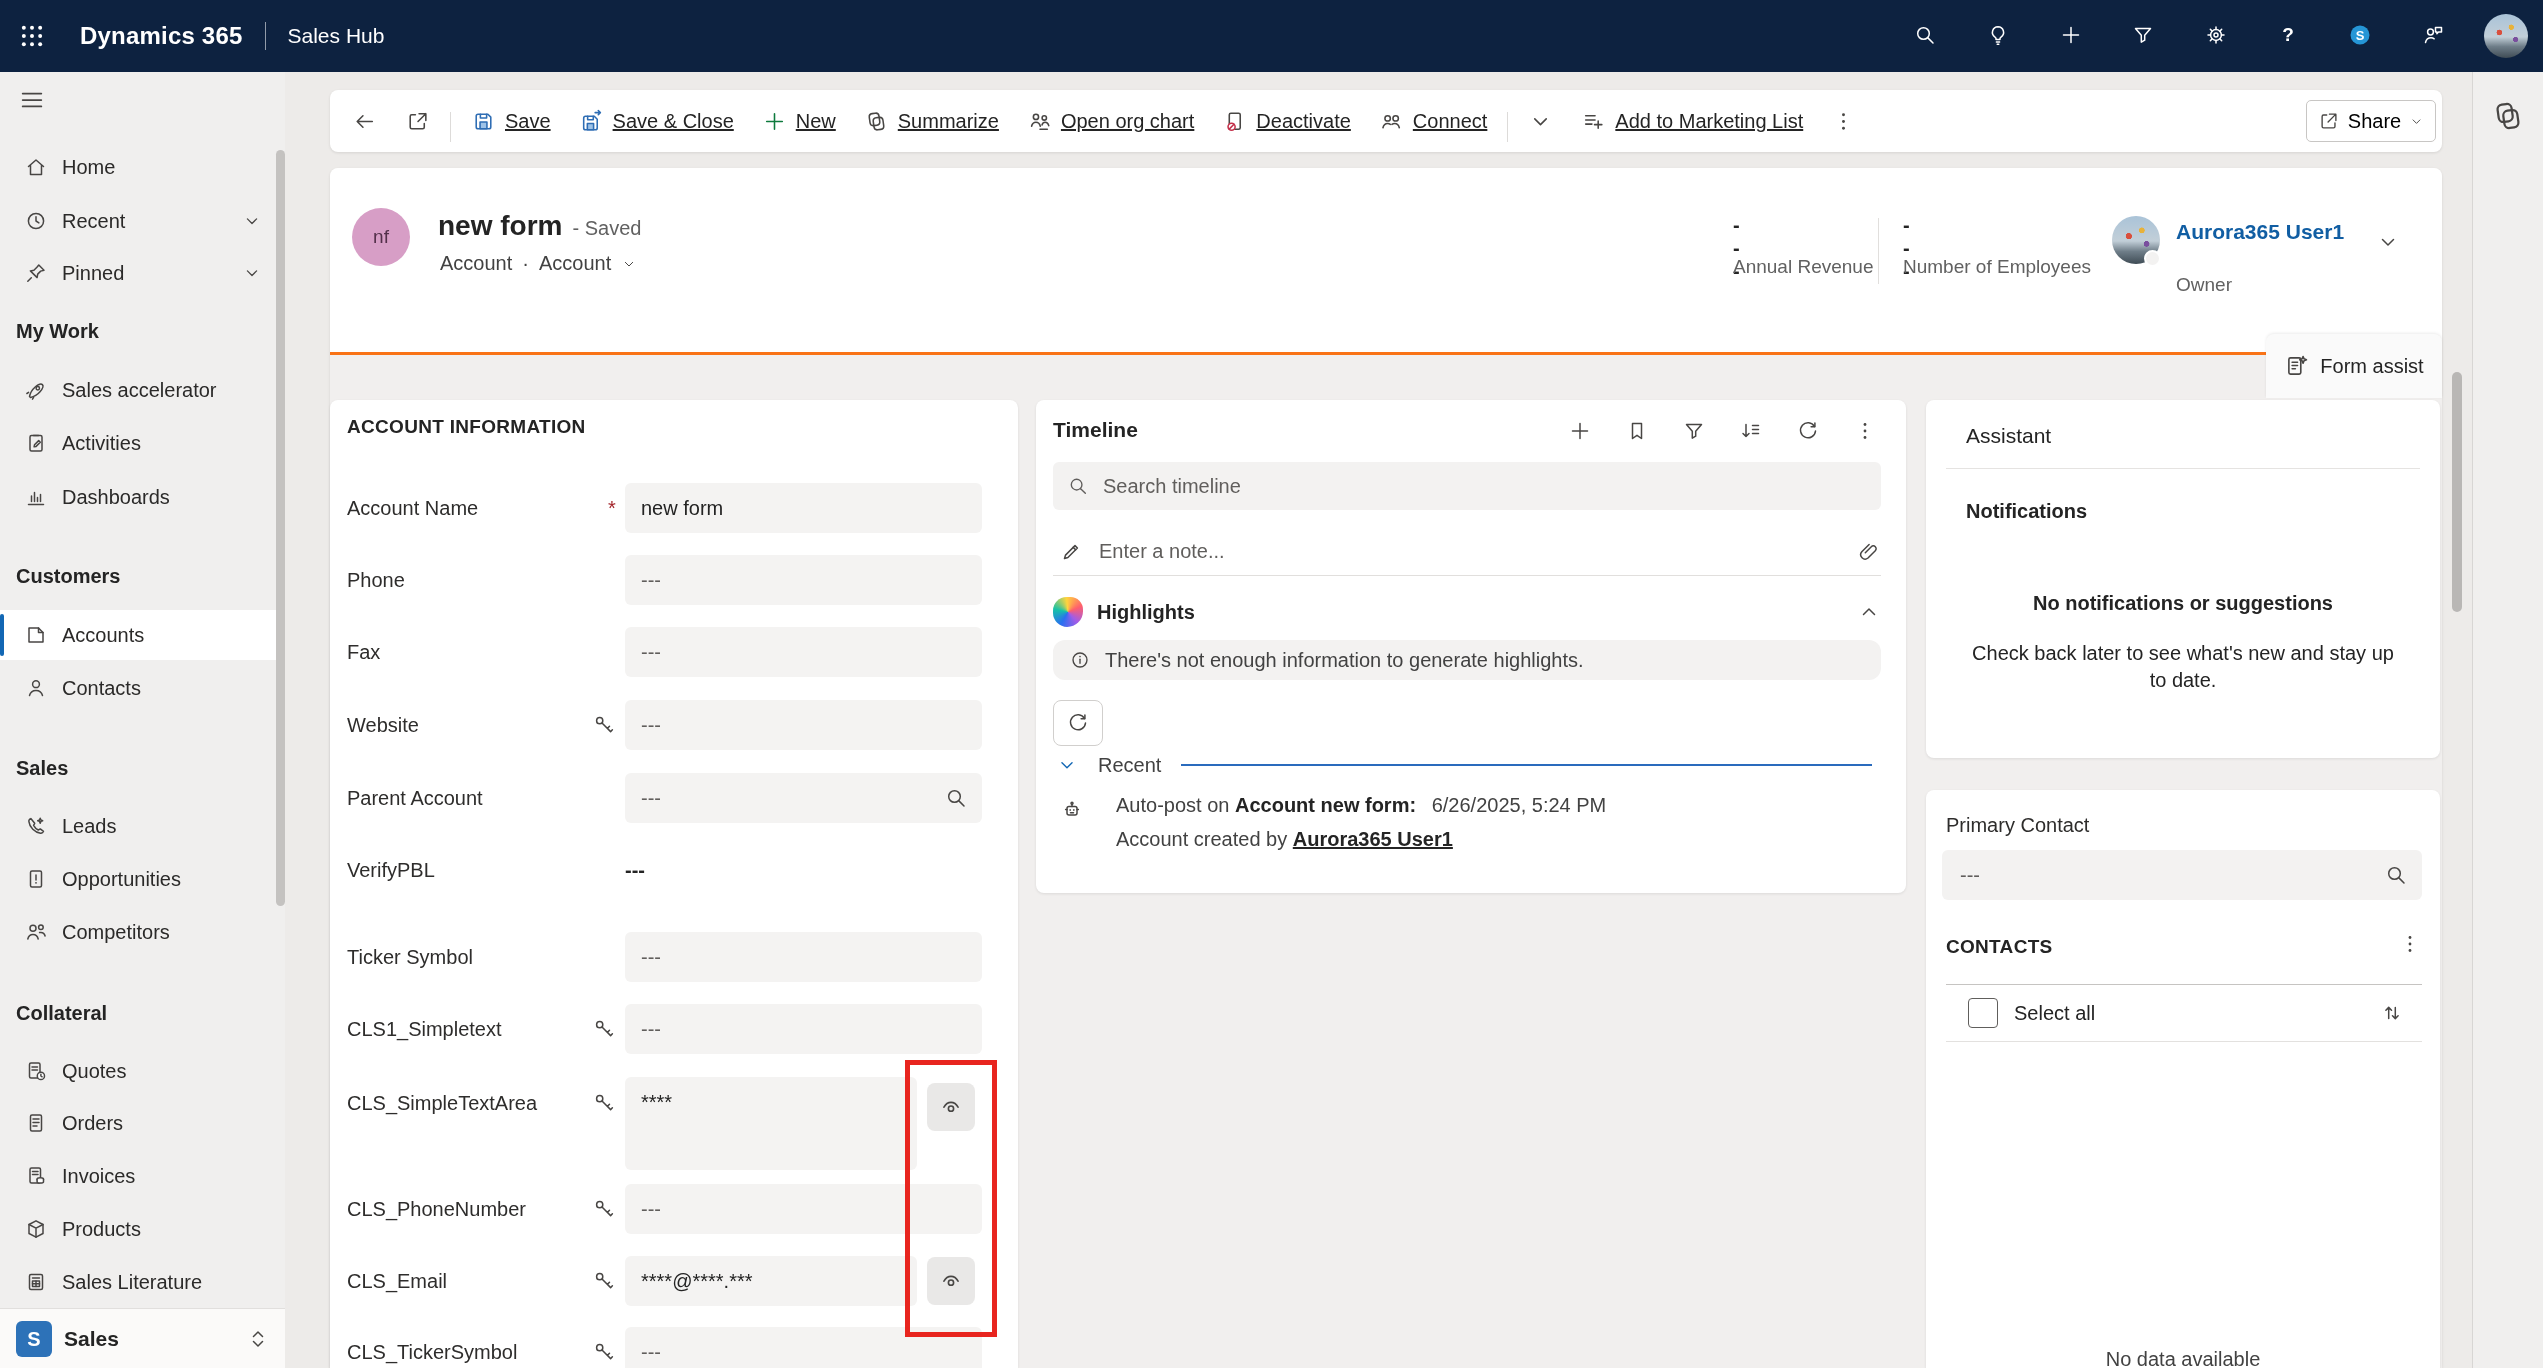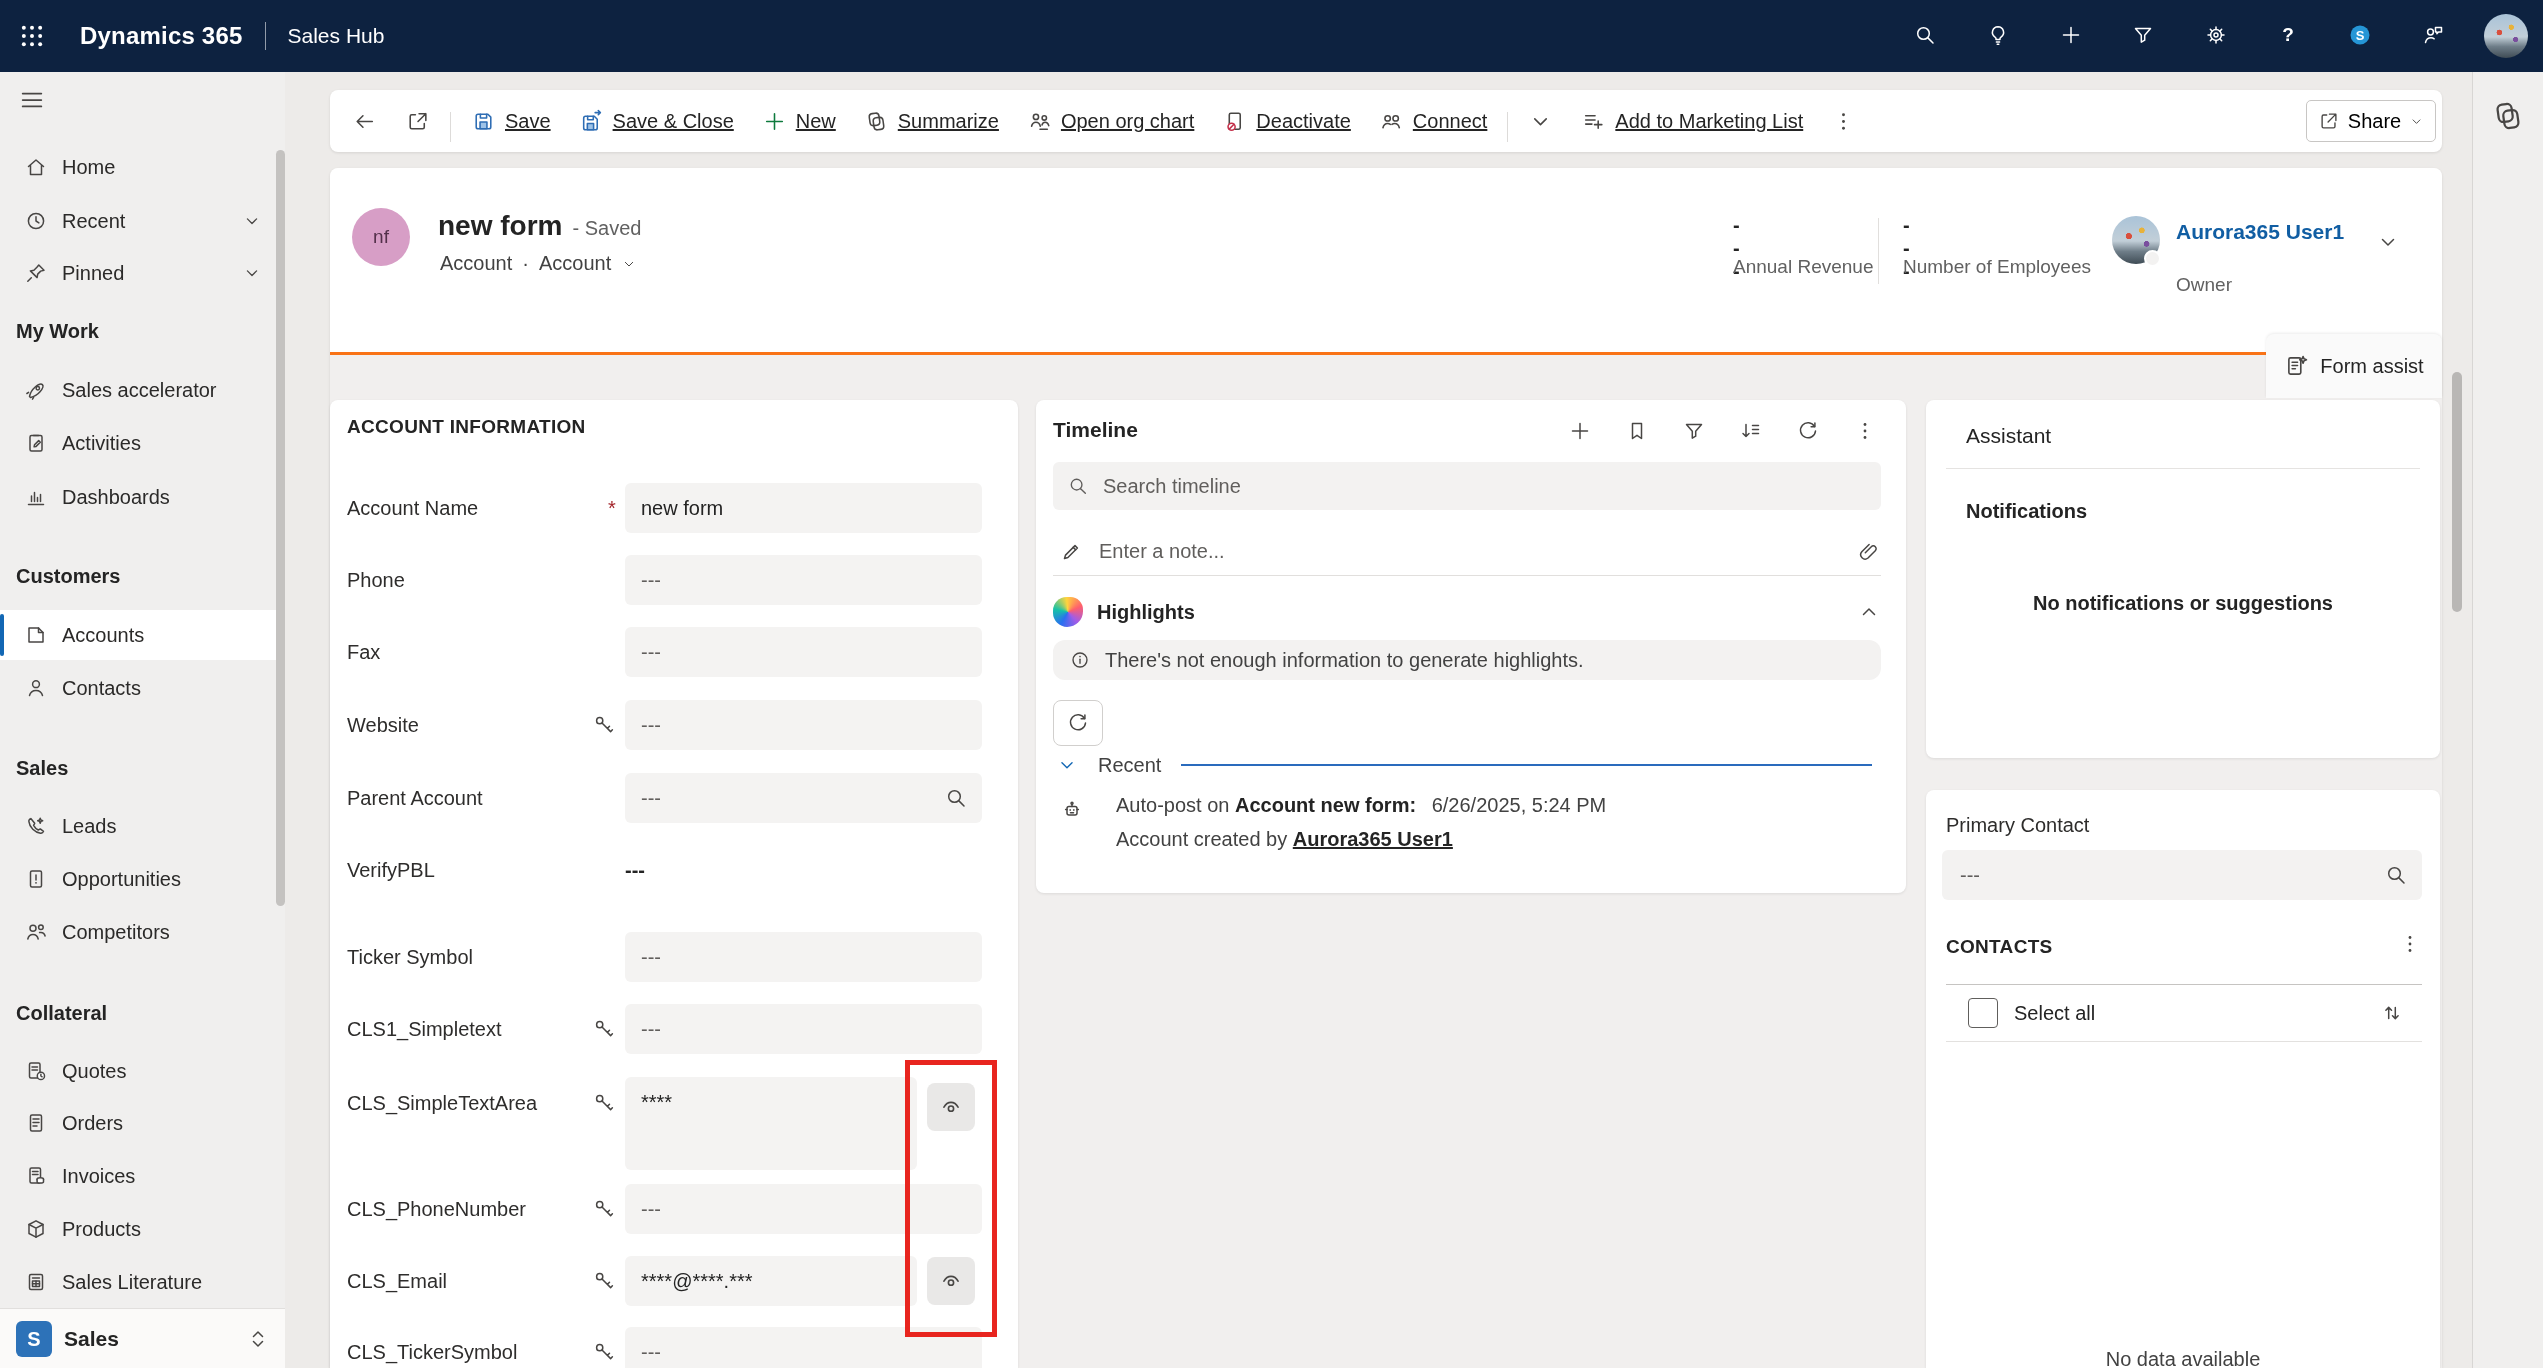--- a/index.html
+++ b/index.html
@@ -799,20 +799,21 @@
       <span>Account created by</span>
       <b>Aurora365 User1</b>
     </div>
   </div>
 
   <div class="card" id="as-card">
     <div class="as-title">Assistant</div>
     <div class="as-div"></div>
     <div class="as-sec">Notifications</div>
     <div class="as-empty">No notifications or suggestions</div>
+    <div class="as-body">Check back later to see what's new and stay up to date.</div>
   </div>
 
   <div class="card" id="pc-card">
     <div class="pc-lbl">Primary Contact</div>
     <div class="pc-input">
       <span class="v-empty">---</span>
       <svg class="ic">
           <use href="#search-icon"></use>
         </svg>
     </div>

